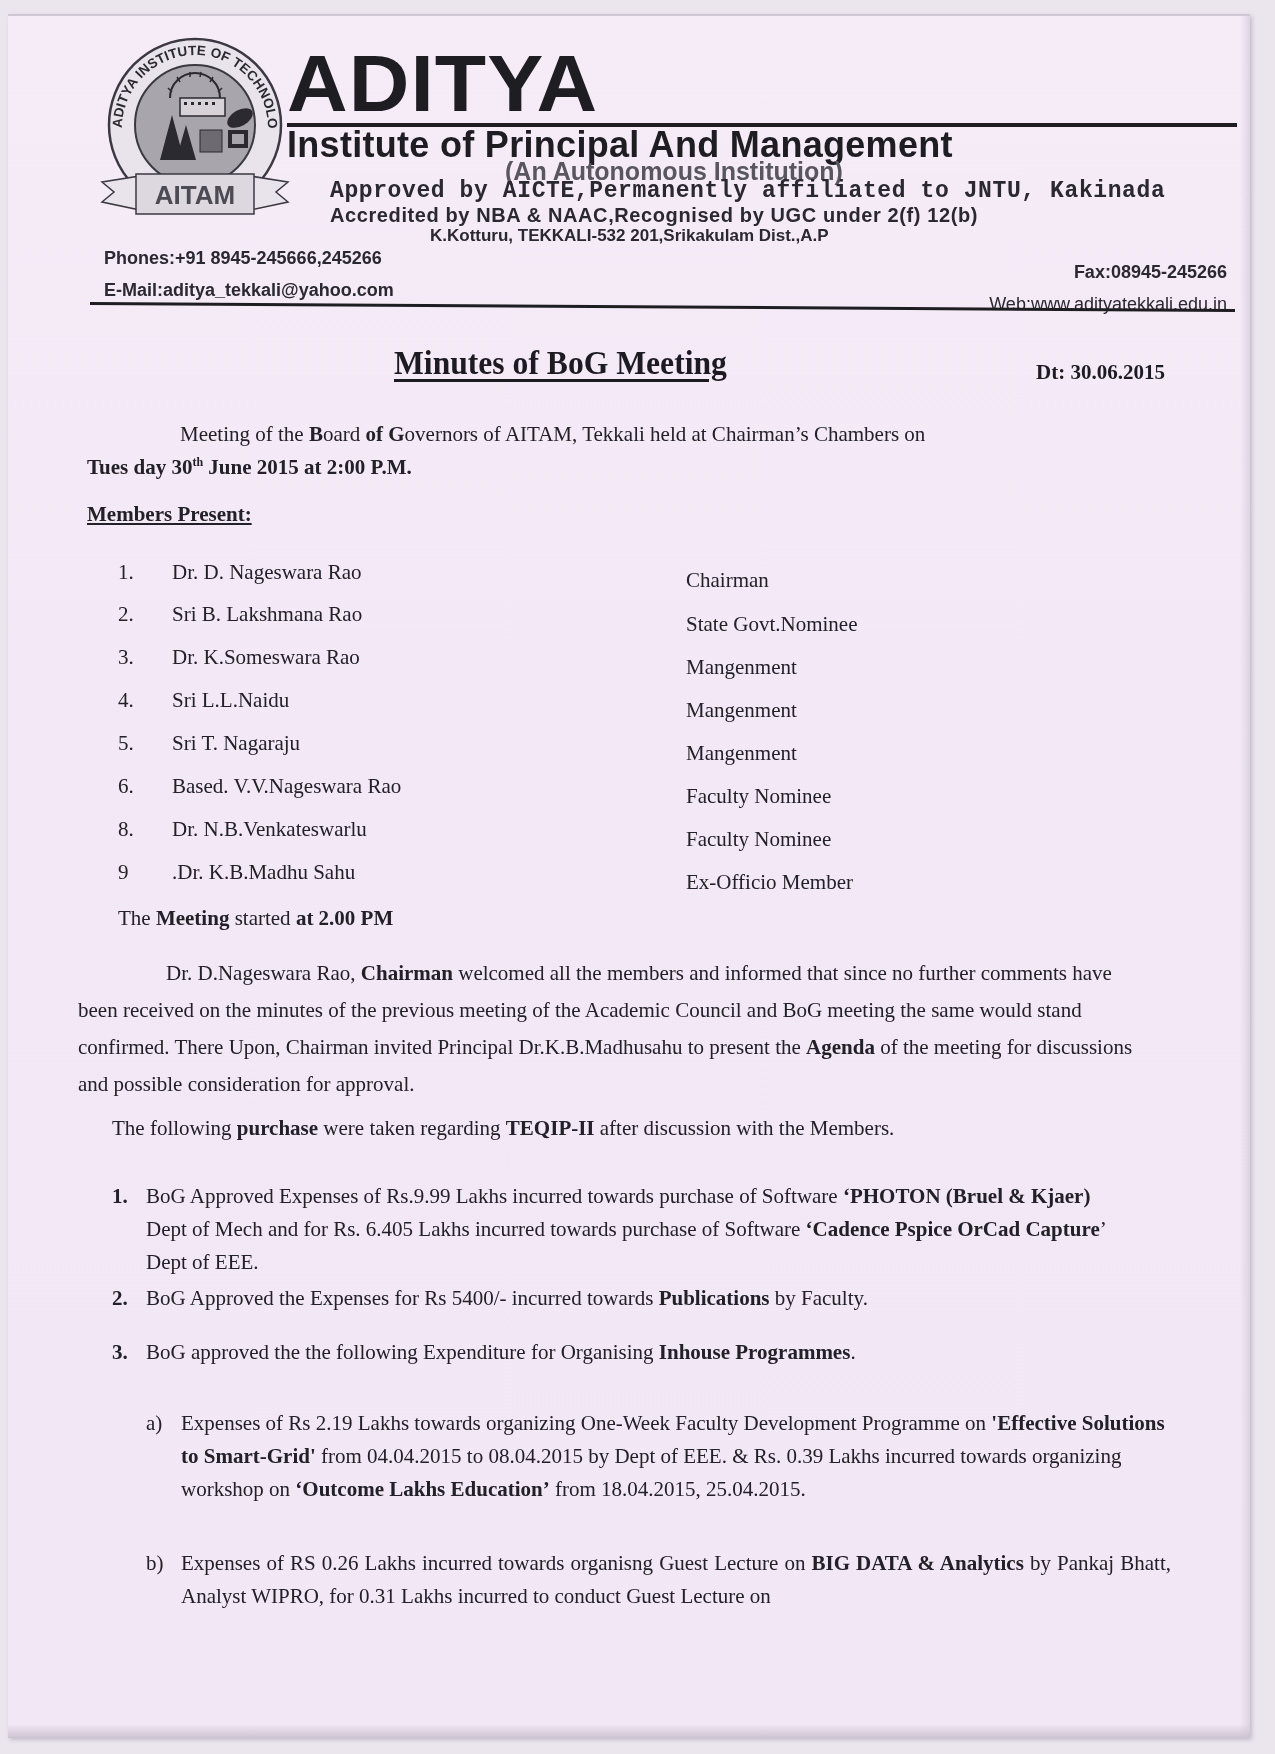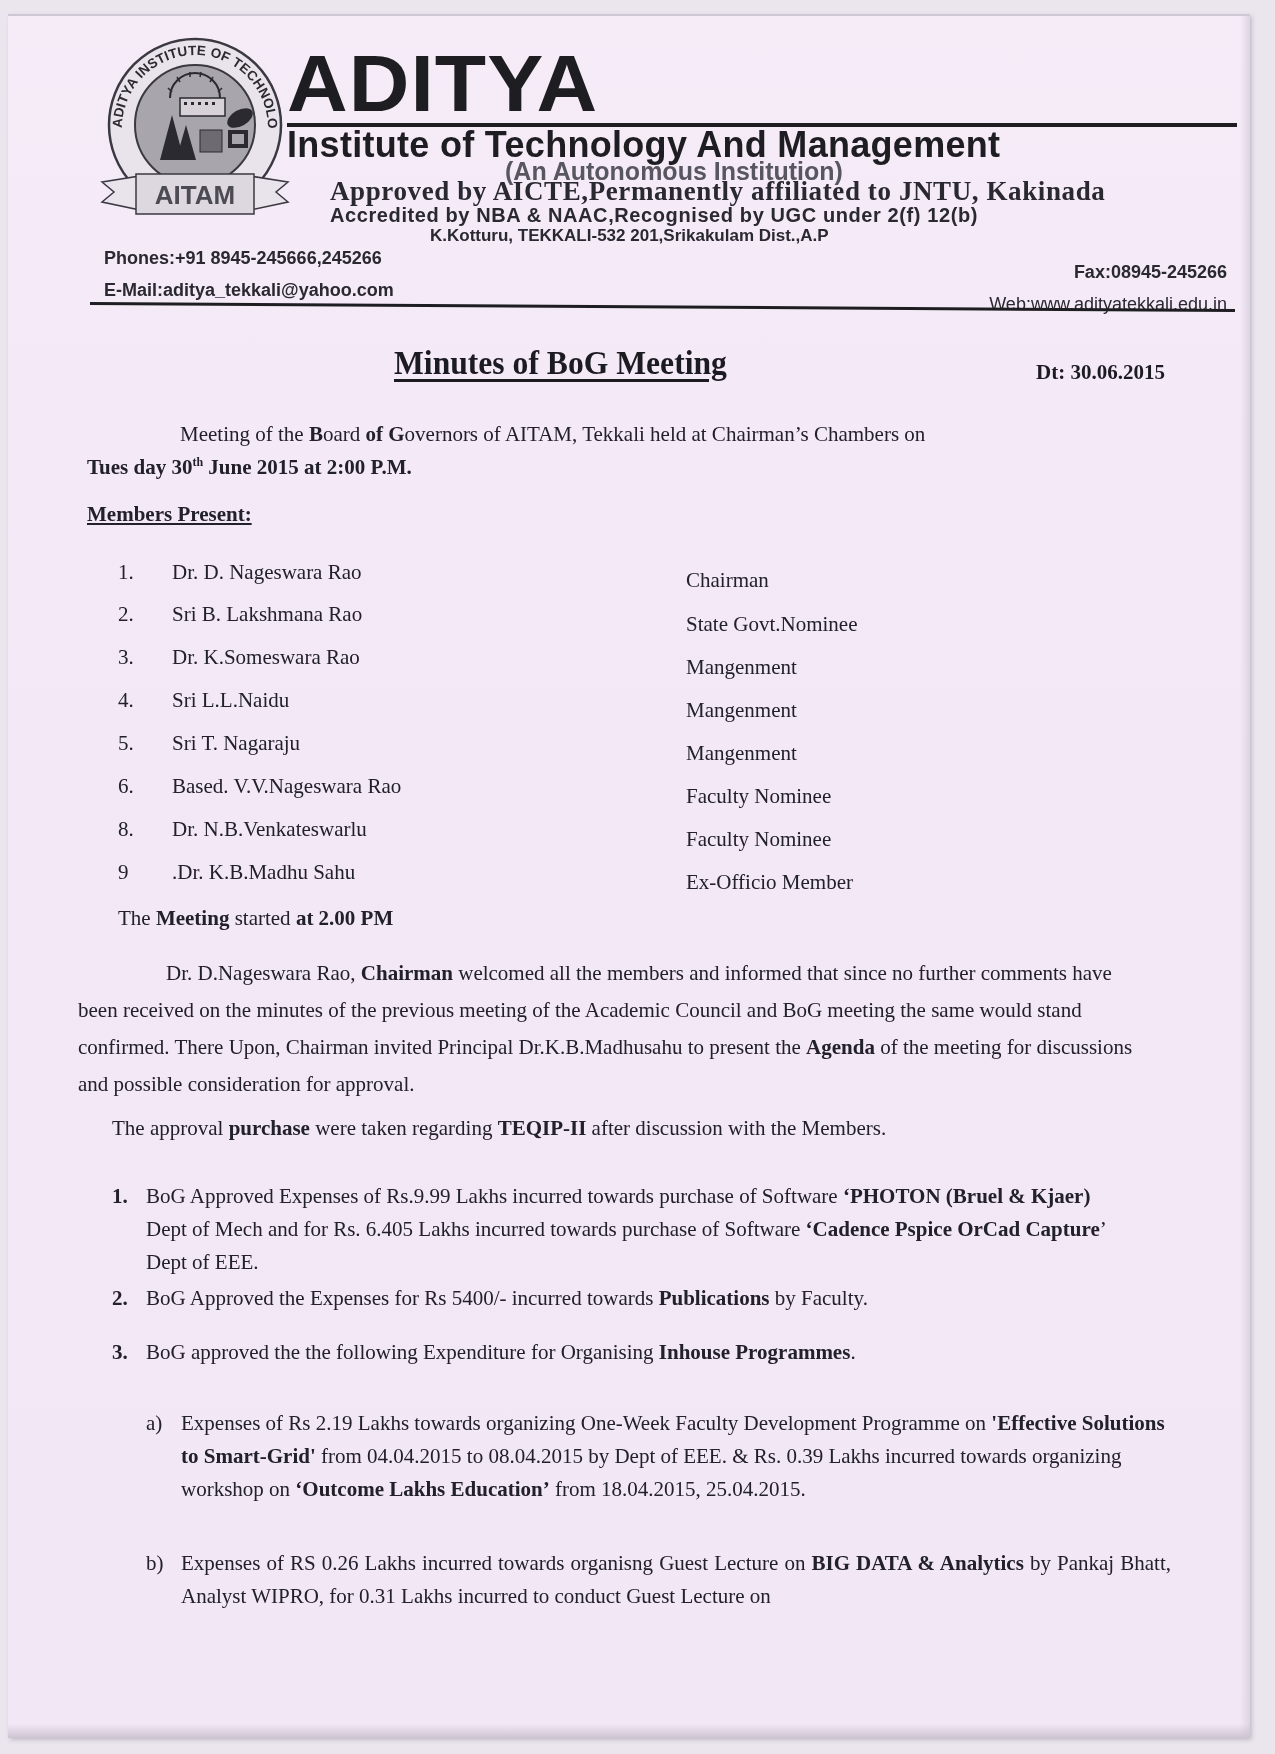--- a/index.html
+++ b/index.html
@@ -22,22 +22,22 @@
 
   
   .logo { position: absolute; left: 100px; top: 30px; width: 190px; height: 185px; }
   .brand { position: absolute; left: 287px; top: 44px; font-family: "Liberation Sans", sans-serif;
     font-weight: 700; font-size: 80px; line-height: 80px; letter-spacing: 1px; color: #1e1d22; transform: scaleX(1.05); transform-origin: left; }
   .brand-rule { position: absolute; left: 287px; top: 123px; width: 950px; height: 4px; background: #1e1d22; }
   .inst-name { position: absolute; left: 287px; top: 126px; font-family: "Liberation Sans", sans-serif;
     font-weight: 700; font-size: 36px; line-height: 38px; color: #1e1d22; letter-spacing: 0.3px; }
   .autonomous { position: absolute; left: 505px; top: 158px; font-family: "Liberation Sans", sans-serif;
     font-weight: 700; font-size: 25px; line-height: 26px; color: #58565e; text-align: right; }
-  .approved { position: absolute; left: 330px; top: 180px; font-family: Liberation Serif, serif;
-    font-weight: 700; font-size: 27px; line-height: 22px; color: #2a2930; letter-spacing: 0.6px; }
+  .approved { position: absolute; left: 330px; top: 180px; font-family: Liberation Mono, monospace;
+    font-weight: 700; font-size: 23px; line-height: 22px; color: #2a2930; letter-spacing: 0.6px; }
   .accredited { position: absolute; left: 330px; top: 204px; font-family: "Liberation Sans", sans-serif;
     font-weight: 700; font-size: 20px; line-height: 22px; color: #2a2930; letter-spacing: 0.6px; }
   .address { position: absolute; left: 430px; top: 226px; font-family: "Liberation Sans", sans-serif;
     font-weight: 700; font-size: 17px; line-height: 20px; color: #2a2930; }
   .phones { position: absolute; left: 104px; top: 248px; font-family: "Liberation Sans", sans-serif;
     font-weight: 700; font-size: 18px; line-height: 20px; color: #2a2930; }
   .email { position: absolute; left: 104px; top: 280px; font-family: "Liberation Sans", sans-serif;
     font-weight: 700; font-size: 18px; line-height: 20px; color: #2a2930; }
   .fax { position: absolute; right: 48px; top: 262px; font-family: "Liberation Sans", sans-serif;
     font-weight: 700; font-size: 18px; line-height: 20px; color: #2a2930; }
@@ -131,21 +131,21 @@
   <rect x="100" y="100" width="22" height="22" fill="#6d6a72" stroke="#2b2a30" stroke-width="1"></rect>
 
   <path d="M 2,152 L 40,146 L 40,180 L 2,172 L 14,162 Z" fill="#e9e3ec" stroke="#3a3840" stroke-width="1.5"></path>
   <path d="M 188,152 L 150,146 L 150,180 L 188,172 L 176,162 Z" fill="#e9e3ec" stroke="#3a3840" stroke-width="1.5"></path>
   <rect x="36" y="144" width="118" height="40" fill="#ddd8e0" stroke="#3a3840" stroke-width="1.5"></rect>
   <text x="95" y="174" text-anchor="middle" font-family="Liberation Sans, sans-serif" font-weight="700" font-size="26" fill="#4c4a52">AITAM</text>
 </svg>
 
 <div class="brand">ADITYA</div>
 <div class="brand-rule"></div>
-<div class="inst-name">Institute of Technology And Management</div>
+<div class="inst-name">Institute of Principal And Management</div>
 <div class="autonomous">(An Autonomous  Institution)</div>
 <div class="approved">Approved by AICTE,Permanently affiliated to JNTU, Kakinada</div>
 <div class="accredited">Accredited by NBA &amp; NAAC,Recognised by UGC under 2(f) 12(b)</div>
 <div class="address">K.Kotturu, TEKKALI-532 201,Srikakulam Dist.,A.P</div>
 <div class="phones">Phones:+91 8945-245666,245266</div>
 <div class="email">E-Mail:aditya_tekkali@yahoo.com</div>
 <div class="fax">Fax:08945-245266</div>
 <div class="web">Web:www.adityatekkali.edu.in</div>
 <div class="head-rule"></div>
 
@@ -195,21 +195,21 @@
 <div class="member-row" style="top:860px">
   <span class="member-num">9</span>
   <span class="member-name">.Dr. K.B.Madhu Sahu</span>
   <span class="member-role" style="top:10px">Ex-Officio Member</span>
 </div>
 
 <div class="started"><span>The </span><b>Meeting</b><span> started </span><b>at 2.00 PM</b></div>
 
 <div class="para-block welcome"><span>Dr. D.Nageswara Rao, </span><b>Chairman</b><span> welcomed all the members and informed that since no further comments have been received on the minutes of the previous meeting of the Academic Council and BoG meeting the same would stand confirmed. There Upon, Chairman invited Principal Dr.K.B.Madhusahu to present the </span><b>Agenda</b><span> of the meeting for discussions and possible consideration for approval.</span></div>
 
-<div class="para-block decisions"><span>The approval </span><b>purchase</b><span> were taken regarding </span><b>TEQIP-II</b><span> after discussion with the Members.</span></div>
+<div class="para-block decisions"><span>The following </span><b>purchase</b><span> were taken regarding </span><b>TEQIP-II</b><span> after discussion with the Members.</span></div>
 
 <div class="item item-num i1-num">1.</div>
 <div class="item item-text i1-text"><span>BoG Approved Expenses of Rs.9.99 Lakhs incurred towards purchase of Software </span><b>‘PHOTON (Bruel &amp; Kjaer)</b><span> Dept of Mech and for Rs. 6.405 Lakhs incurred towards purchase of Software </span><b>‘Cadence Pspice OrCad Capture</b><span>’ Dept of EEE.</span></div>
 
 <div class="item item-num i2-num">2.</div>
 <div class="item item-text i2-text"><span>BoG Approved the Expenses for Rs 5400/- incurred towards </span><b>Publications</b><span> by Faculty.</span></div>
 
 <div class="item item-num i3-num">3.</div>
 <div class="item item-text i3-text"><span>BoG approved the the following Expenditure for Organising </span><b>Inhouse Programmes</b><span>.</span></div>
 

